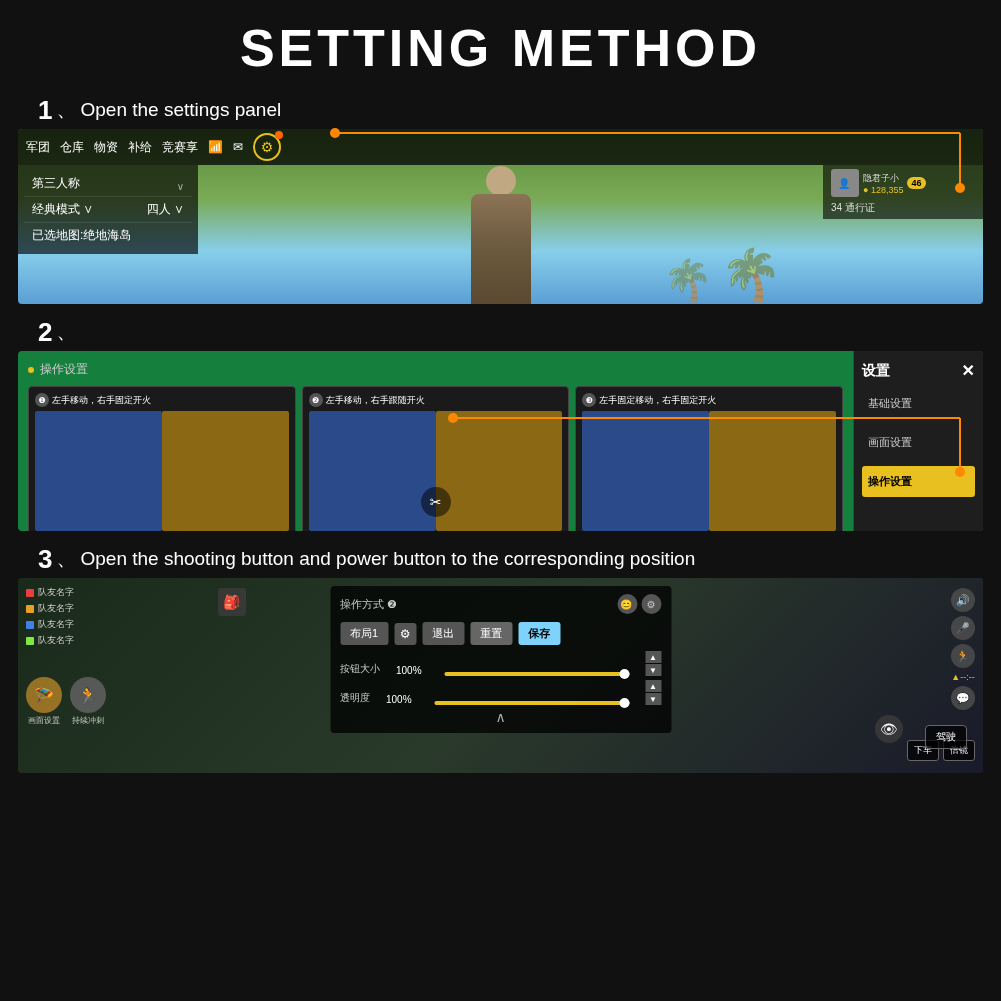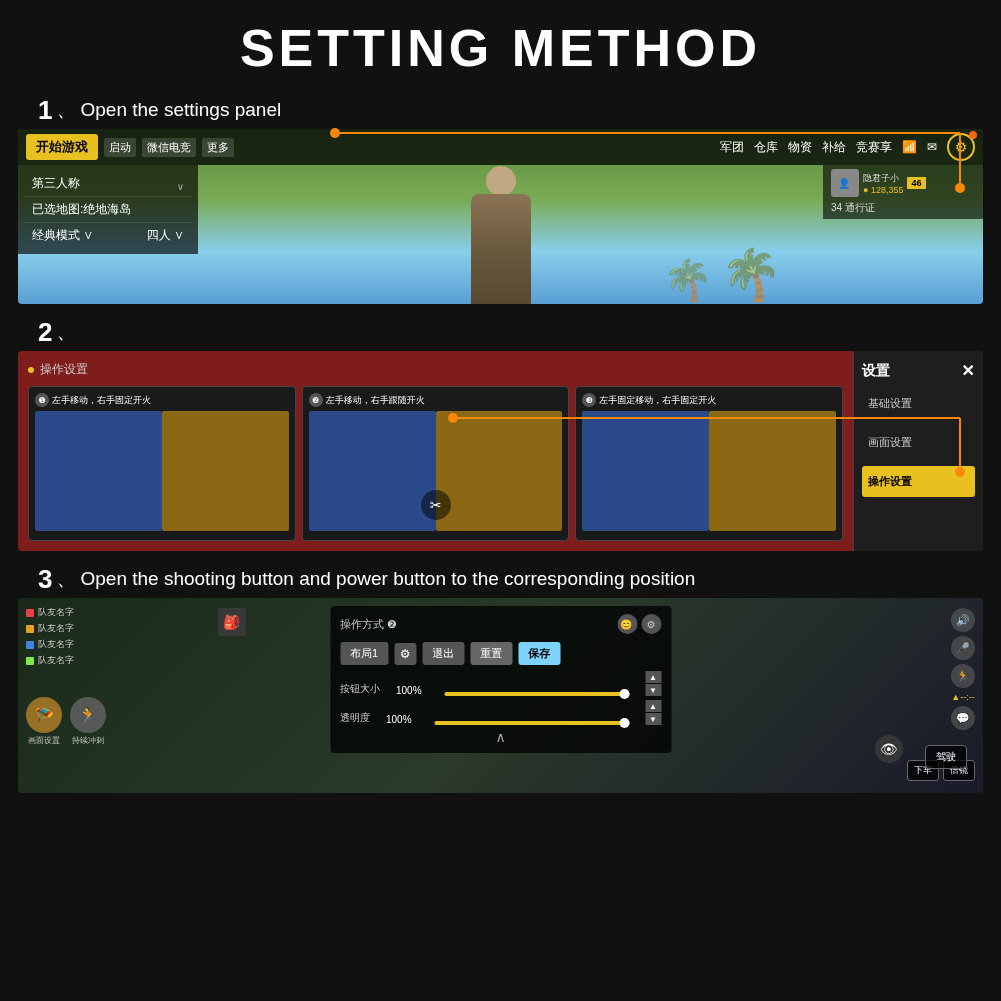--- a/index.html
+++ b/index.html
@@ -185,35 +185,35 @@
       justify-content: center;
       font-size: 10px;
       color: #fff;
     }
     .level-badge {
       background: #e8c020;
       color: #000;
       font-size: 9px;
       font-weight: bold;
       padding: 1px 4px;
-      border-radius: 1px;
+      border-radius: 6px;
     }
     .pass-line {
       display: flex;
       align-items: center;
       gap: 4px;
       font-size: 10px;
       color: #ddd;
       margin-top: 4px;
     }
 
     
     .screen2 {
-      height: 200px;
-      background: #7f1d1d;
+      height: 180px;
+      background: #15803d;
       position: relative;
       display: flex;
     }
     .screen2-main {
       flex: 1;
       padding: 10px;
       display: flex;
       flex-direction: column;
     }
     .screen2-topbar {
@@ -525,26 +525,20 @@
     <div class="step-label">
       <span class="step-number">1</span>
       <span style="font-size:20px;margin-right:2px;">、</span>
       <span class="step-text">Open the settings panel</span>
     </div>
 
     <div class="screenshot-panel">
       <div class="screen1">
 
         <div class="screen1-topbar">
-          <div class="screen1-topbar-left">
-            <div class="start-game-btn">开始游戏</div>
-            <div class="topbar-icon">启动</div>
-            <div class="topbar-icon">微信电竞</div>
-            <div class="topbar-icon">更多</div>
-          </div>
           <div class="screen1-topbar-right">
             <span>军团</span>
             <span>仓库</span>
             <span>物资</span>
             <span>补给</span>
             <span>竞赛享</span>
             <span>📶</span>
             <span>✉</span>
             <div class="gear-btn">
               ⚙
@@ -552,25 +546,25 @@
             </div>
           </div>
         </div>
 
         <div class="screen1-left-panel">
           <div class="screen1-menu-item">
             <span>第三人称</span>
               <span class="chevron">∨</span>
           </div>
           <div class="screen1-menu-item">
-            <span>已选地图:绝地海岛</span>
-          </div>
-          <div class="screen1-menu-item">
             <span>经典模式 ∨</span>
               <span>四人 ∨</span>
+          </div>
+          <div class="screen1-menu-item">
+            <span>已选地图:绝地海岛</span>
           </div>
         </div>
 
         <div class="screen1-character">
           <div style="position:relative;">
             <div class="char-head"></div>
             <div class="char-body"></div>
           </div>
         </div>
 

